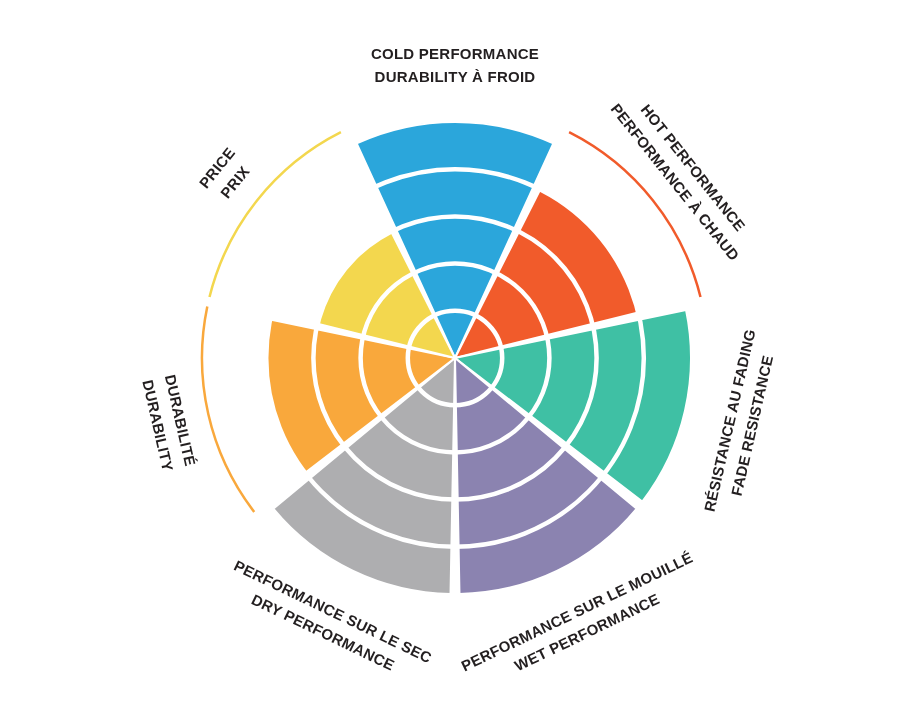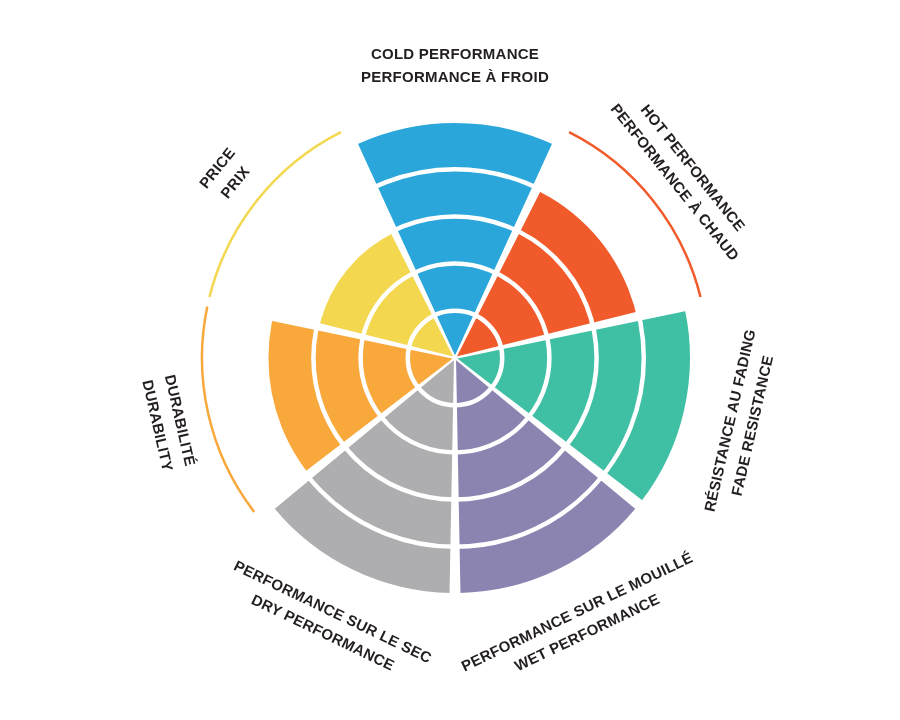--- a/index.html
+++ b/index.html
@@ -30,21 +30,21 @@
       <circle cx="455" cy="358" r="94.4" fill="none" stroke="#ffffff" stroke-width="4.5"></circle>
       <circle cx="455" cy="358" r="141.6" fill="none" stroke="#ffffff" stroke-width="4.5"></circle>
       <circle cx="455" cy="358" r="188.8" fill="none" stroke="#ffffff" stroke-width="4.5"></circle>
       <path d="M 569.1 132.2 A 253 253 0 0 1 700.5 297.0" fill="none" stroke="#F15B2B" stroke-width="2.5"></path>
       <path d="M 254.2 511.9 A 253 253 0 0 1 207.3 306.4" fill="none" stroke="#F9A83C" stroke-width="2.5"></path>
       <path d="M 209.5 297.0 A 253 253 0 0 1 340.9 132.2" fill="none" stroke="#F3D74E" stroke-width="2.5"></path>
     </svg>
 
   <div class="cat-label" style="left: 455px; top: 65px; transform: translate(-50%, -50%) rotate(0deg);">
     <span>COLD PERFORMANCE</span>
-    <span>PERFORMANCE À FROID</span>
+    <span>DURABILITY À FROID</span>
   </div>
   <div class="cat-label" style="left: 684.1px; top: 175.3px; transform: translate(-50%, -50%) rotate(51.43deg);">
     <span>HOT PERFORMANCE</span>
     <span>PERFORMANCE À CHAUD</span>
   </div>
   <div class="cat-label" style="left: 740.7px; top: 423.2px; transform: translate(-50%, -50%) rotate(-77.14deg);">
     <span>RÉSISTANCE AU FADING</span>
     <span>FADE RESISTANCE</span>
   </div>
   <div class="cat-label" style="left: 582.1px; top: 622px; transform: translate(-50%, -50%) rotate(-25.71deg);">

